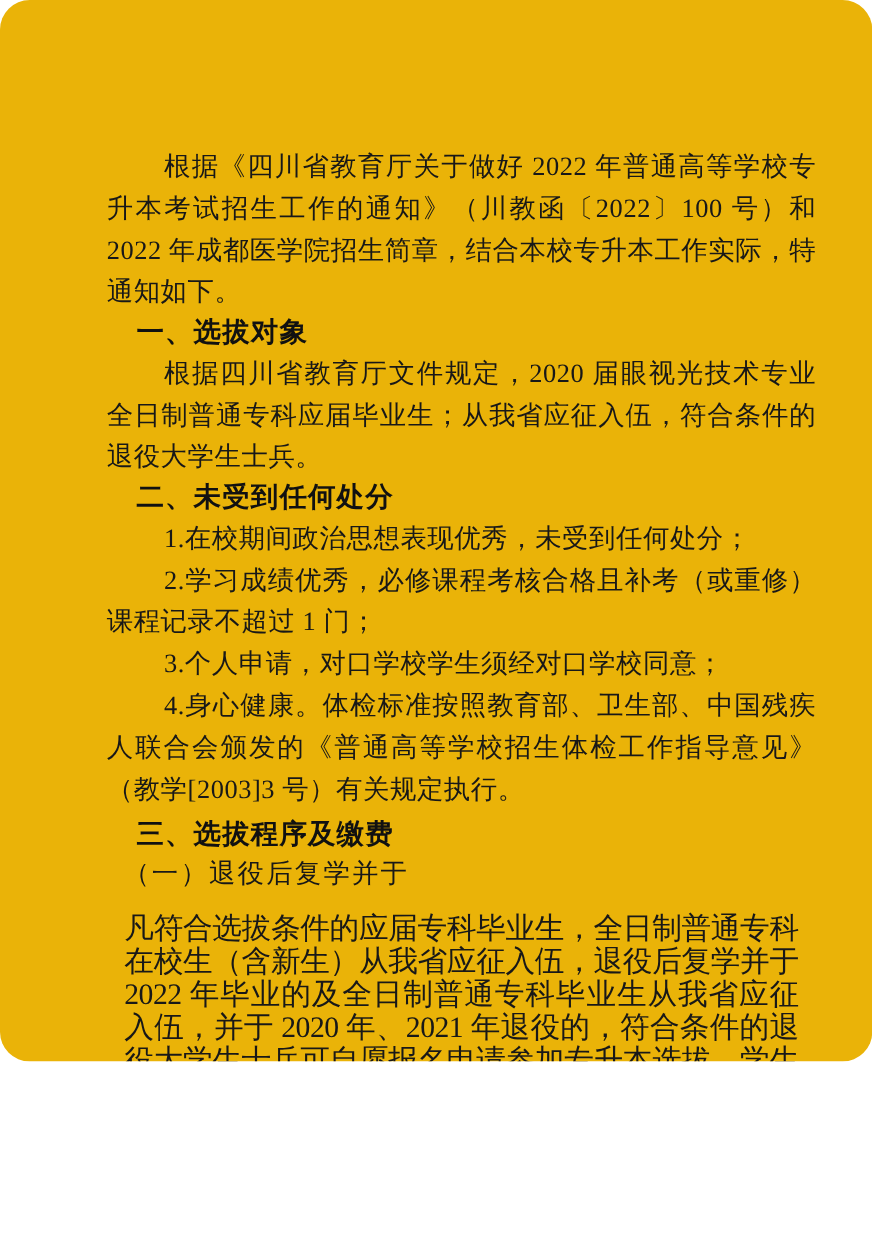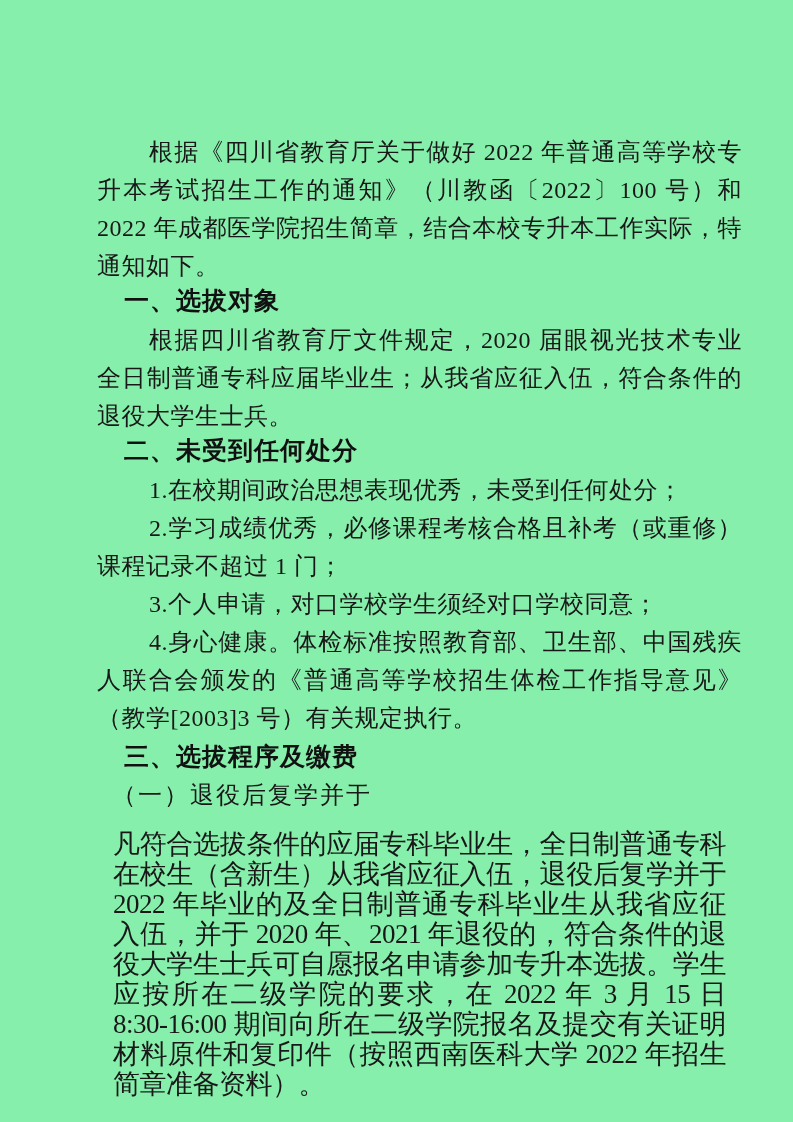--- a/index.html
+++ b/index.html
@@ -3,44 +3,45 @@
 <meta charset="utf-8">
 <style>
   html, body {
     margin: 0;
     padding: 0;
     background: #ffffff;
   }
   .page {
     position: relative;
     width: 793px;
-    height: 1122px;
-    background: #86efac;
+    height: 965px;
+    background: #eab308;
     overflow: hidden;
     font-family: "Liberation Serif", "DejaVu Serif", serif;
     color: #181818;
+    border-radius: 27px;
   }
   .doc {
     position: absolute;
     left: 97px;
     top: 133px;
     width: 645px;
   }
   
   .partA {
     font-size: 24px;
     line-height: 38px;
     text-align: justify;
     margin: 0;
     letter-spacing: 0.5px;
   }
   .indentA { text-indent: 52px; }
   
   .heading {
-    font-family: Liberation Mono, monospace;
+    font-family: Liberation Serif, serif;
     font-weight: bold;
     font-size: 25px;
     line-height: 36px;
     margin: 0;
     text-indent: 27px;
     color: #111111;
     letter-spacing: 1px;
   }
   .mt { margin-top: 4px; }
   

